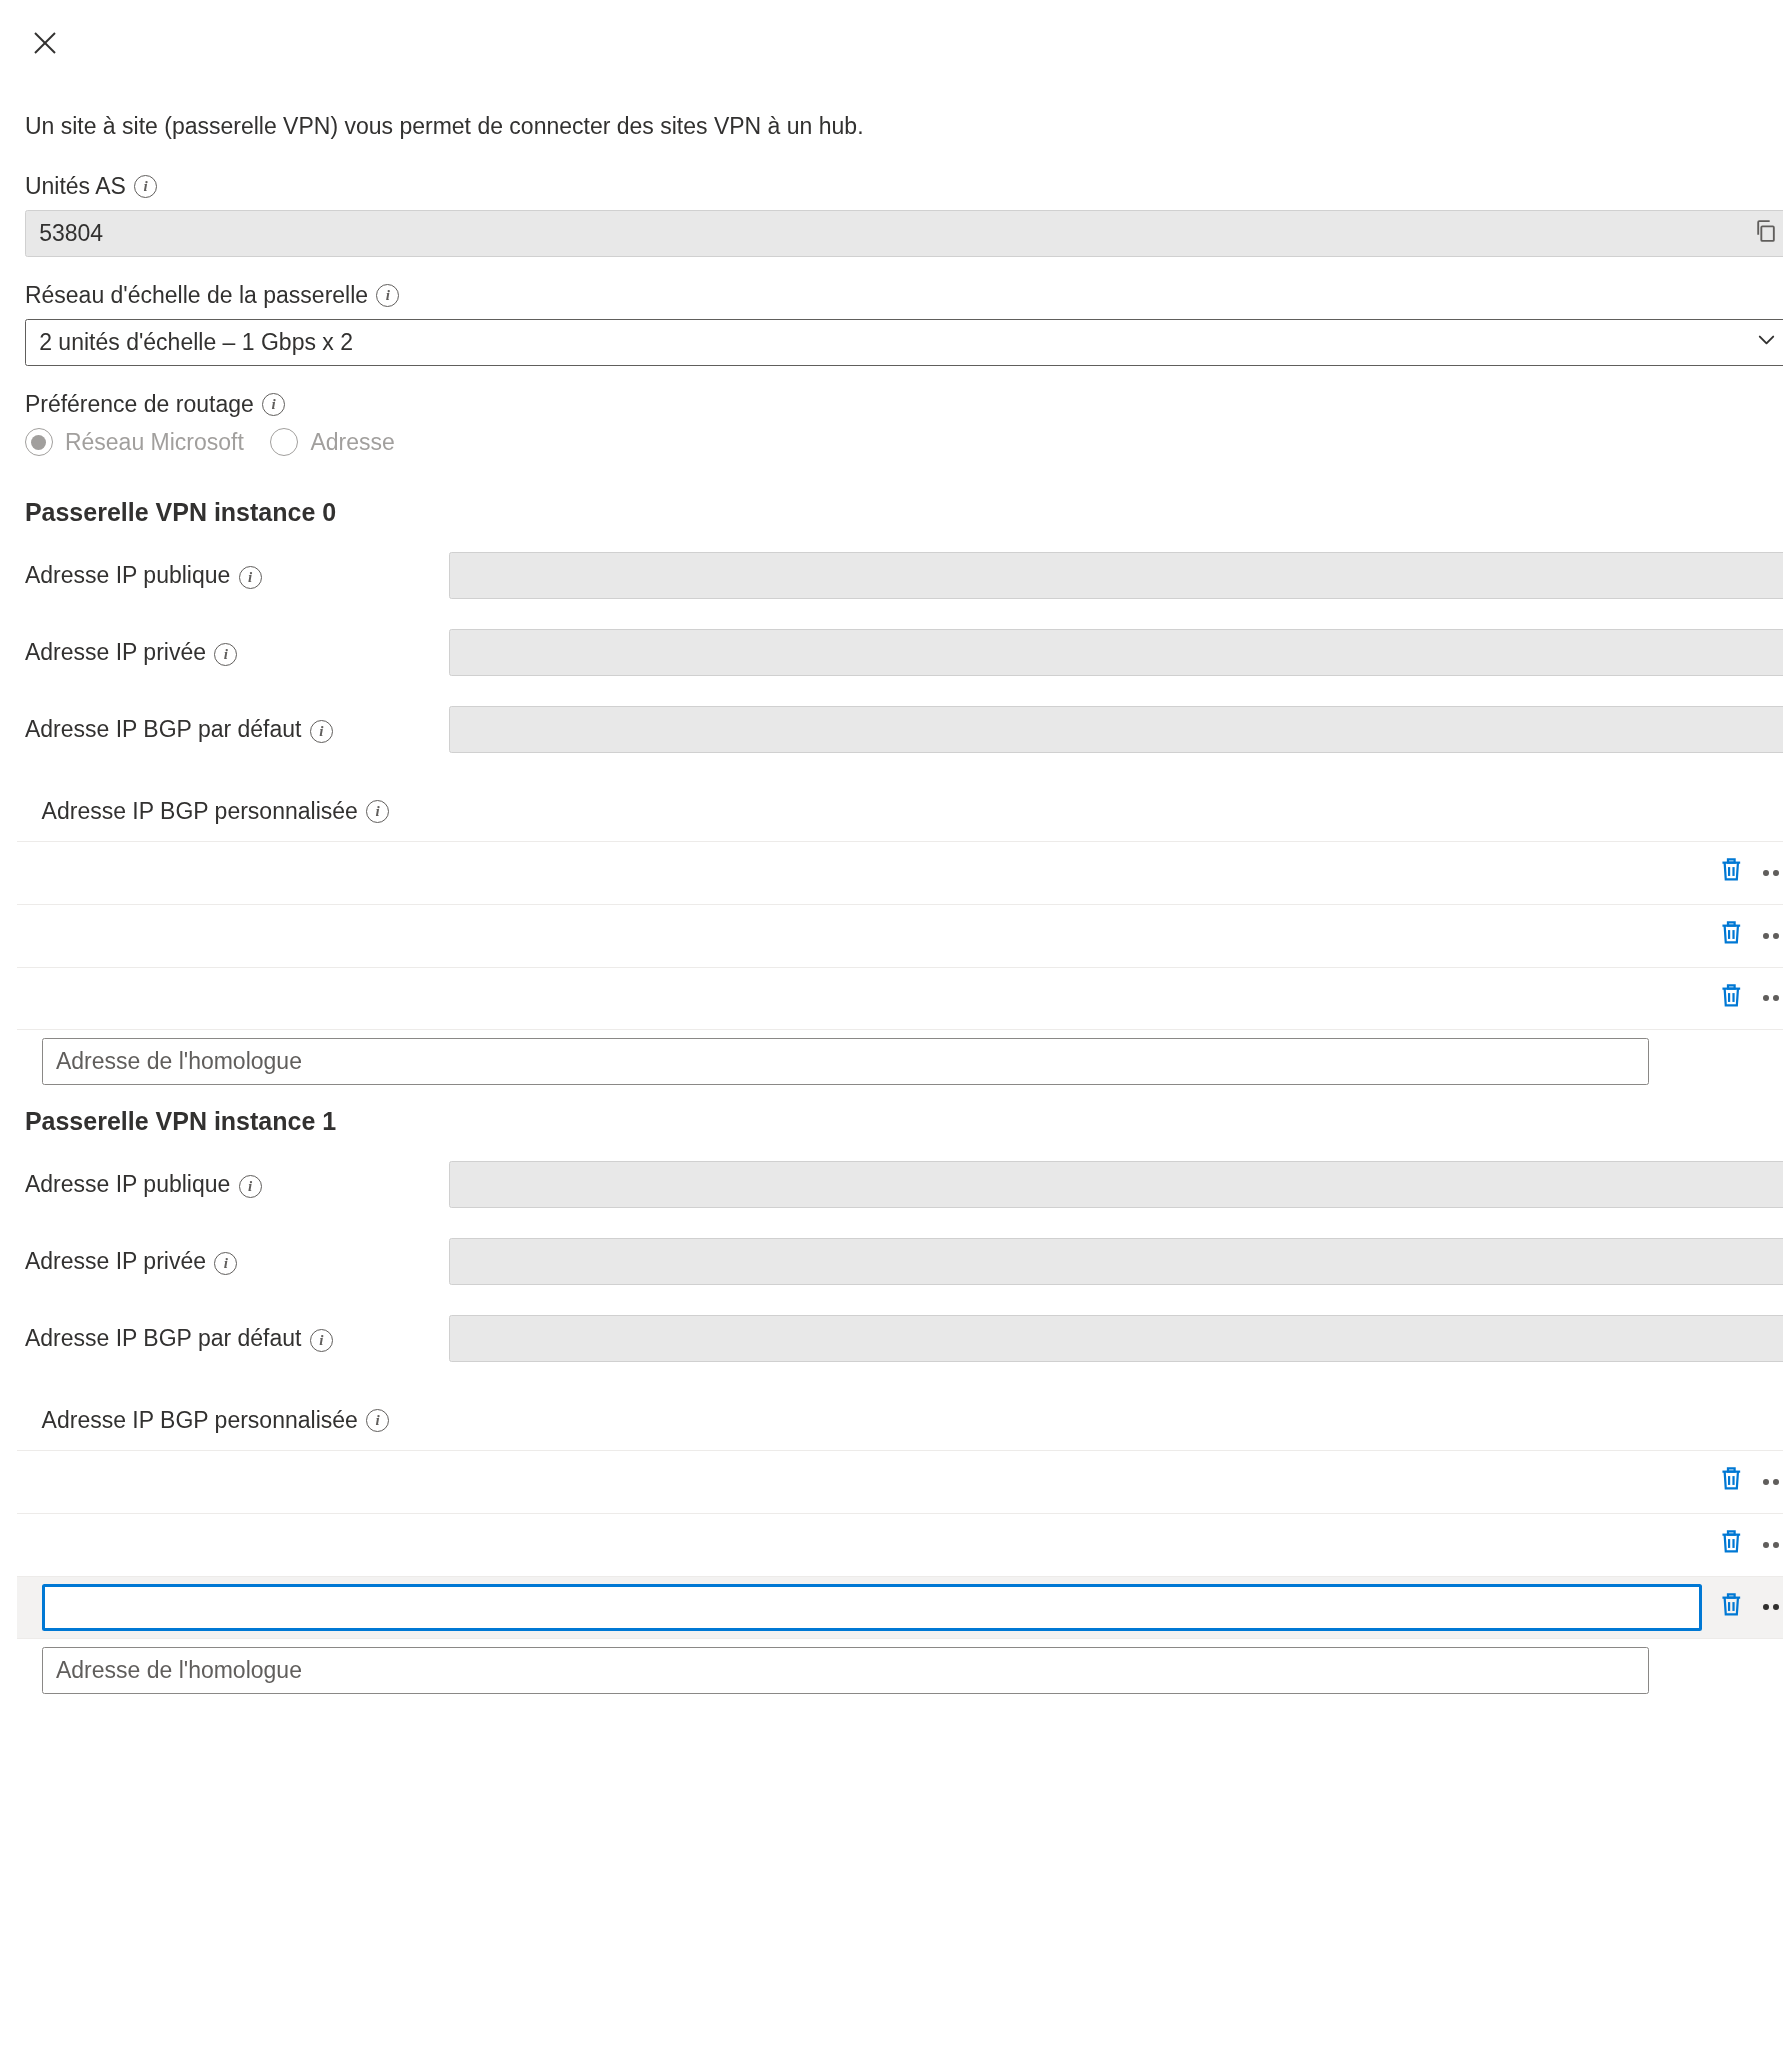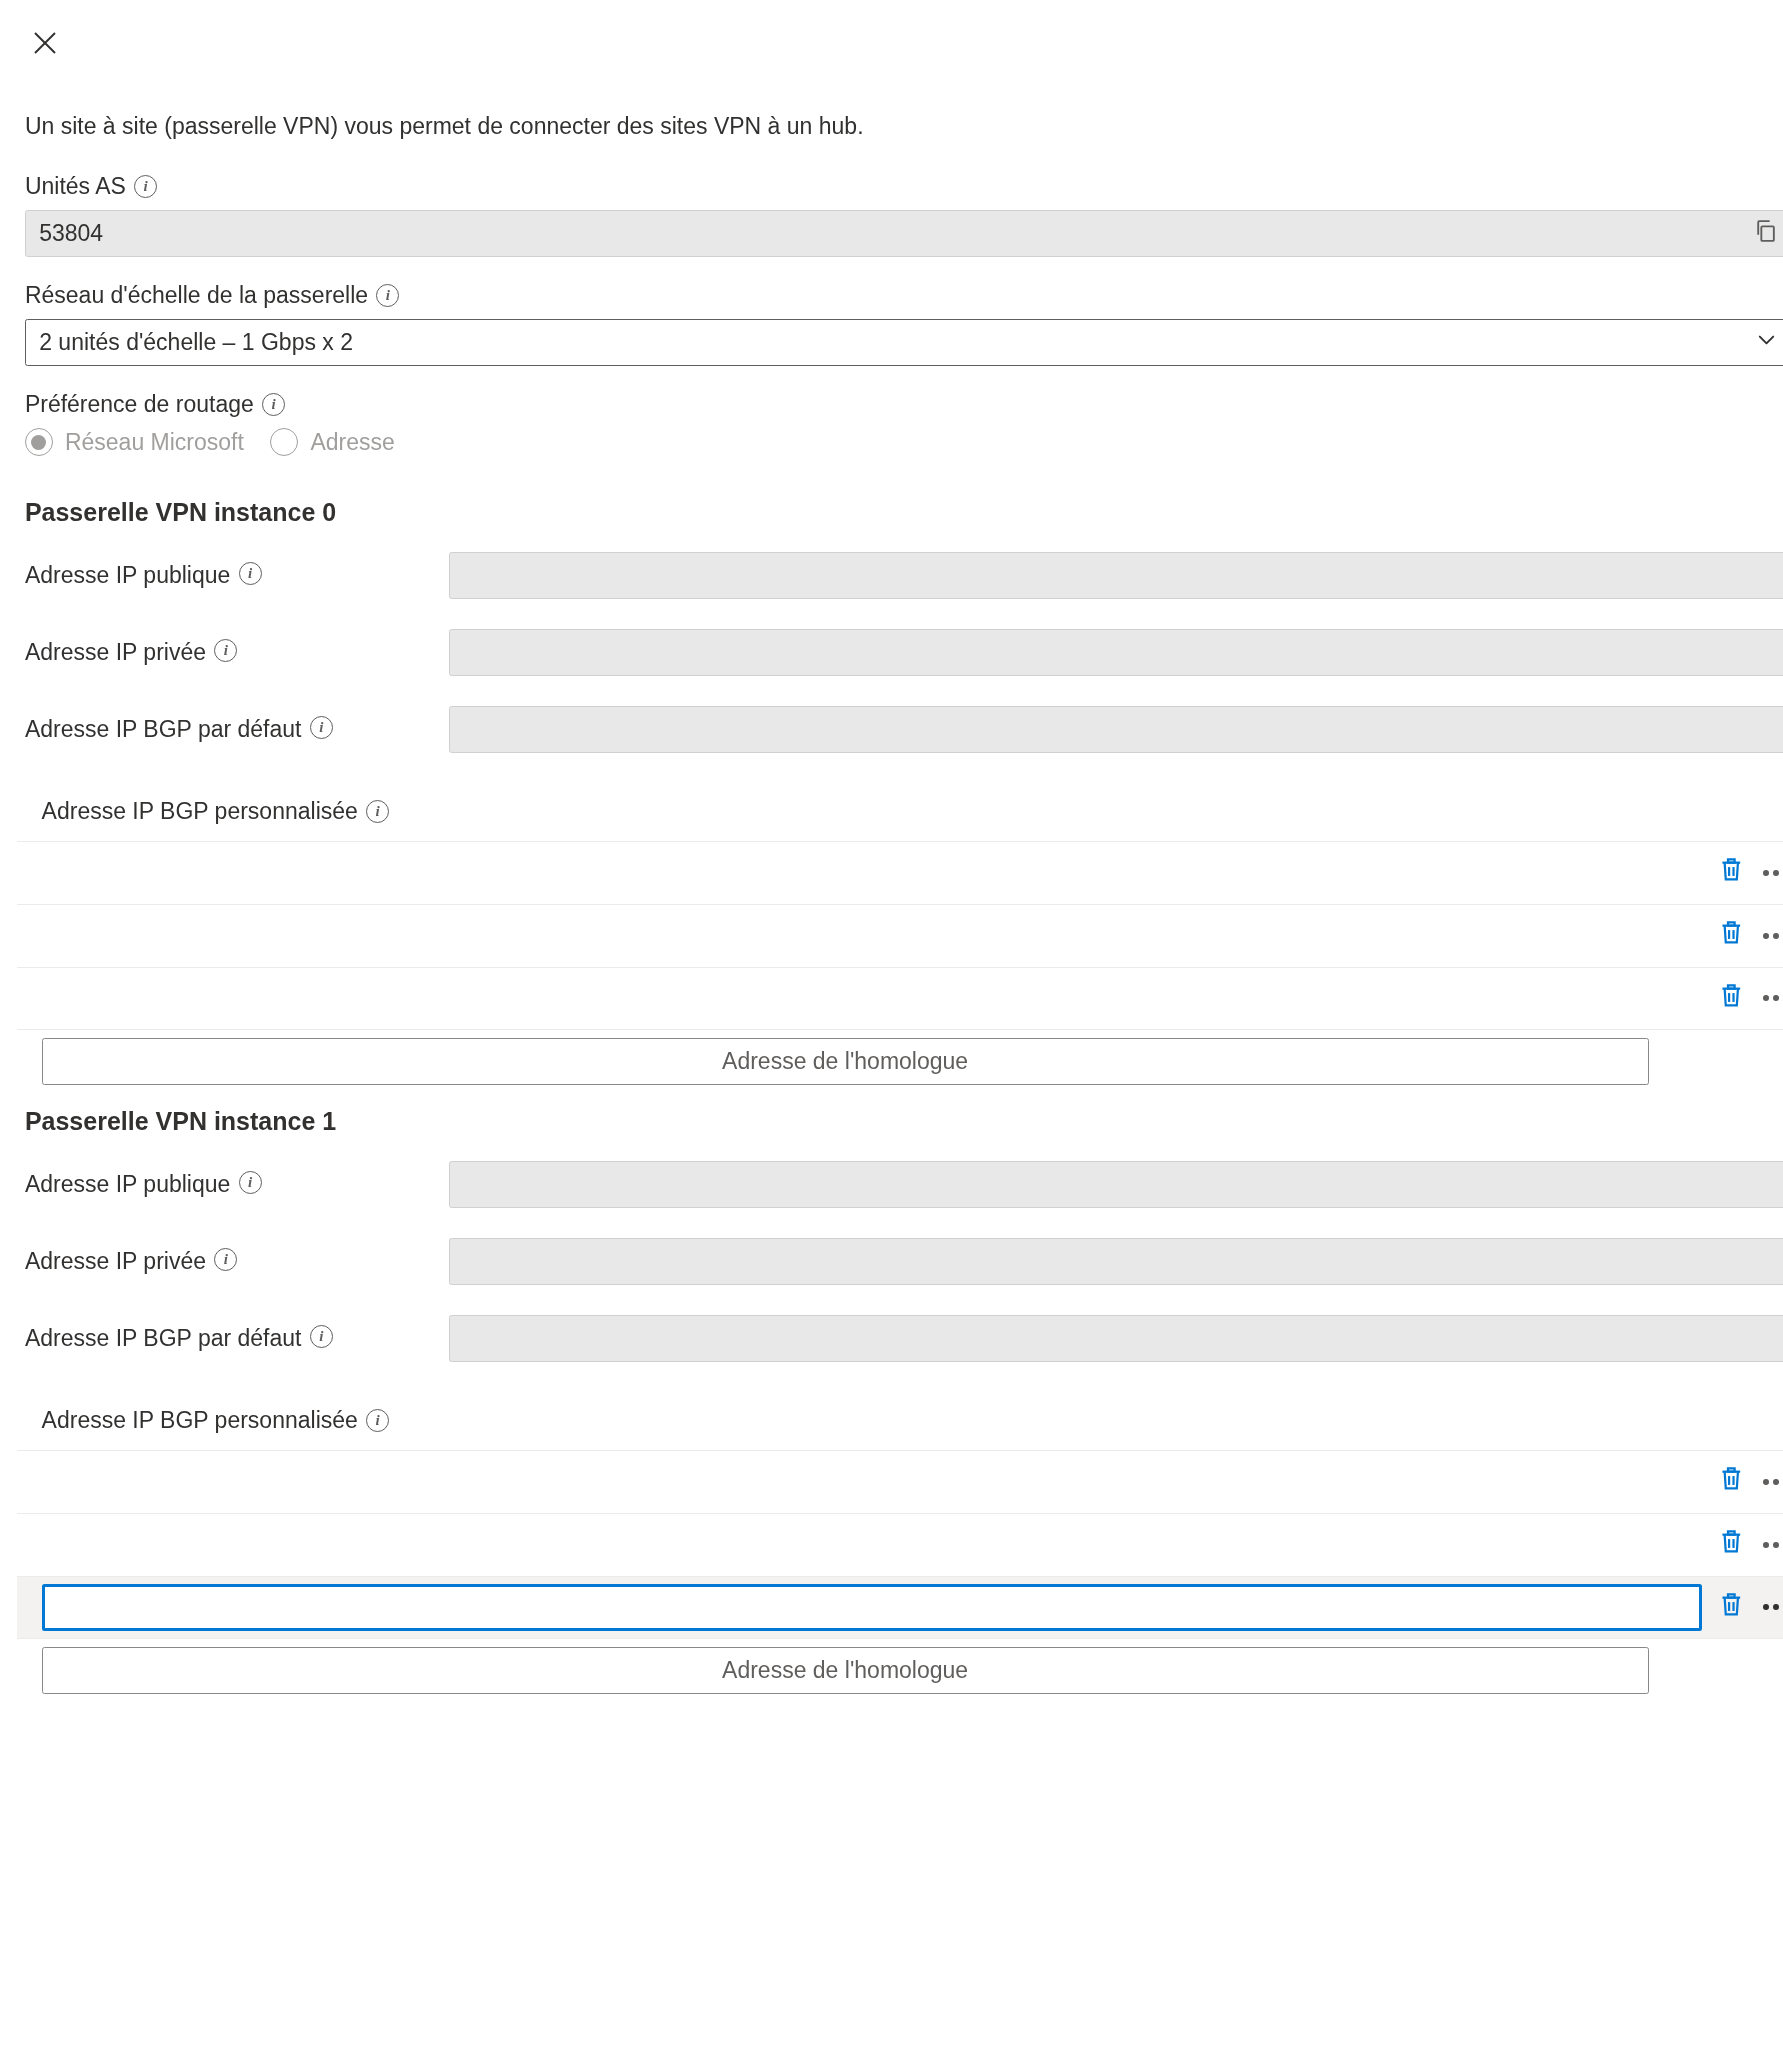--- a/index.html
+++ b/index.html
@@ -30,38 +30,38 @@
     border-radius:2.5px; display:flex; align-items:center; justify-content:space-between;
     padding: 0 13.3px; font-size:23px; cursor:pointer;
   }
   .chevron-down svg { width:23px; height:23px; stroke:#323130; fill:none; }
   .radio-row { display:flex; align-items:center; gap:26.6px; margin-top:10px; }
   .radio-opt { display:flex; align-items:center; gap:12px; font-size:23px; color:#a19f9d; }
   .radio-outer { width:28px; height:28px; border:1.7px solid #a19f9d; border-radius:50%; display:flex; align-items:center; justify-content:center; }
   .radio-inner { width:15px; height:15px; background:#a19f9d; border-radius:50%; }
   .section-h { font-size:25px; font-weight:600; padding: 16.6px 8.3px 25px 8.3px; }
   .field-row { display:flex; align-items:center; padding: 0 8.3px 30px 8.3px; }
-  .field-label { width: 424px; display:flex; align-items:flex-start; gap:8.3px; font-size:23px; }
+  .field-label { width: 424px; display:flex; align-items:flex-end; gap:8.3px; font-size:23px; }
   .field-input-ro {
     flex:1; height:47px; background:#e8e8e8; border:1.7px solid #d0d0d0; border-radius:2.5px;
   }
   .sub-h-row { display:flex; align-items:center; gap:8.3px; font-size:23px; font-weight:400; padding: 0 8.3px 0 25px; height:58px; }
   .bgp-row { display:flex; align-items:center; height:63px; border-top:0.8px solid #edebe9; padding: 0 6.6px 0 25px; }
   .bgp-row.last-border { border-bottom:0.8px solid #edebe9; }
   .bgp-row .filler { flex:1; }
   .row-actions { display:flex; align-items:center; gap:13.3px; }
   .trash-icon svg { width:26.6px; height:26.6px; stroke:#0078d4; fill:none; }
   .ellipsis-icon { display:flex; gap:4.2px; align-items:center; padding:0 5px; }
   .ellipsis-icon span { width:5.8px; height:5.8px; background:#605e5c; border-radius:50%; }
   .bgp-row.highlight { background:#f3f2f1; }
   .bgp-row.highlight .ellipsis-icon span { background:#323130; }
   .bgp-input-row { padding: 8.3px 8.3px 16.6px 25px; }
   .bgp-input {
     width: 1607px; height:47px; border:1.7px solid #8a8886; border-radius:2.5px;
-    padding: 0 13.3px; font-size:23px; color:#605e5c; background:#fff; outline:none;text-align:center;
+    padding: 0 13.3px; font-size:23px; color:#605e5c; background:#fff; outline:none;
   }
   .bgp-input::placeholder { color:#605e5c; }
   .bgp-input-focused {
     flex:1; height:47px; border:3.3px solid #0078d4; border-radius:2.5px;
     padding: 0 11.6px; font-size:23px; background:#fff; outline:none; margin-right:16.6px;
   }
   .section-h.tight { padding-top:5px; }
 </style>
 </head>
 <body>

